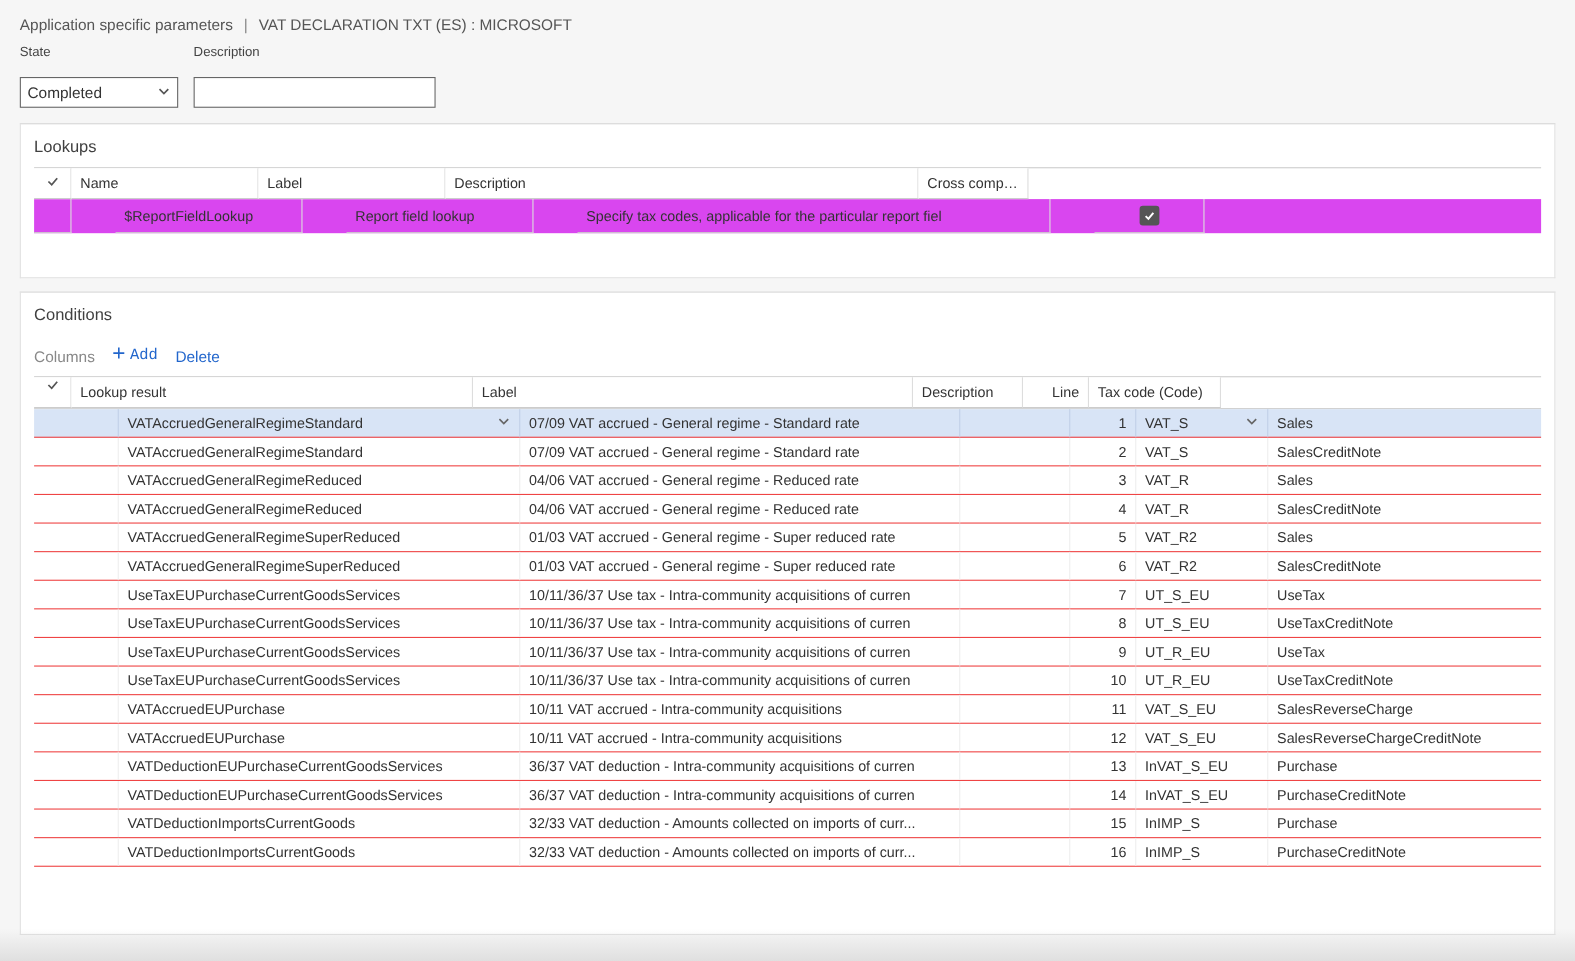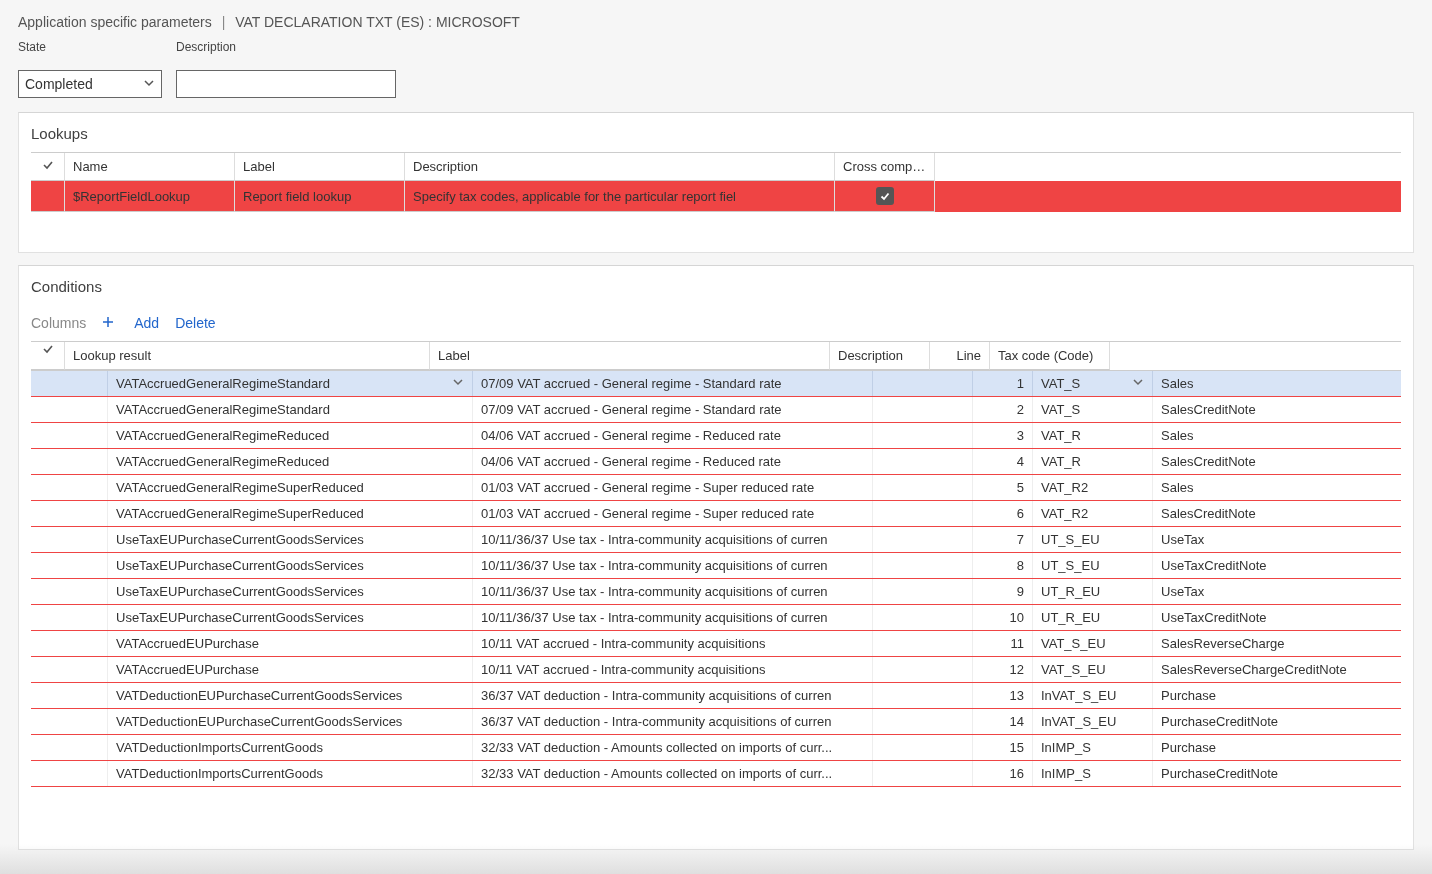--- a/index.html
+++ b/index.html
@@ -95,21 +95,22 @@
       overflow: hidden;
       text-overflow: ellipsis;
     }
     .lookups-head .hdcell:first-child {
       display: flex;
       align-items: center;
       justify-content: center;
       padding: 0;
     }
     .lookups-row {
-      background: #ef4444;
+      background: #d946ef;
+      gap: 40px;
     }
     .lookups-row .cell {
       border-right: 1px solid #ddd;
       border-bottom: 1px solid #ccc;
       padding: 6px 8px;
       font-size: 13px;
       white-space: nowrap;
       overflow: hidden;
       text-overflow: ellipsis;
       display:flex;
@@ -141,21 +142,22 @@
     .cond-actions .muted {
       color: #888;
     }
     .cond-actions .link {
       color: #2266cc;
       cursor: pointer;
     }
     .cond-actions .addgroup {
       display: inline-flex;
       align-items: flex-start;
-      gap: 20px;
+      gap: 4px;
+      font-family: Liberation Mono, monospace;
     }
 
     .cond-grid-head {
       display: grid;
       grid-template-columns: 34px 365px 400px 100px 60px 120px 286px;
       border-top: 1px solid #ccc;
       border-bottom: 1px solid #ccc;
       margin: 0 12px;
     }
     .cond-grid-head .hdcell {

